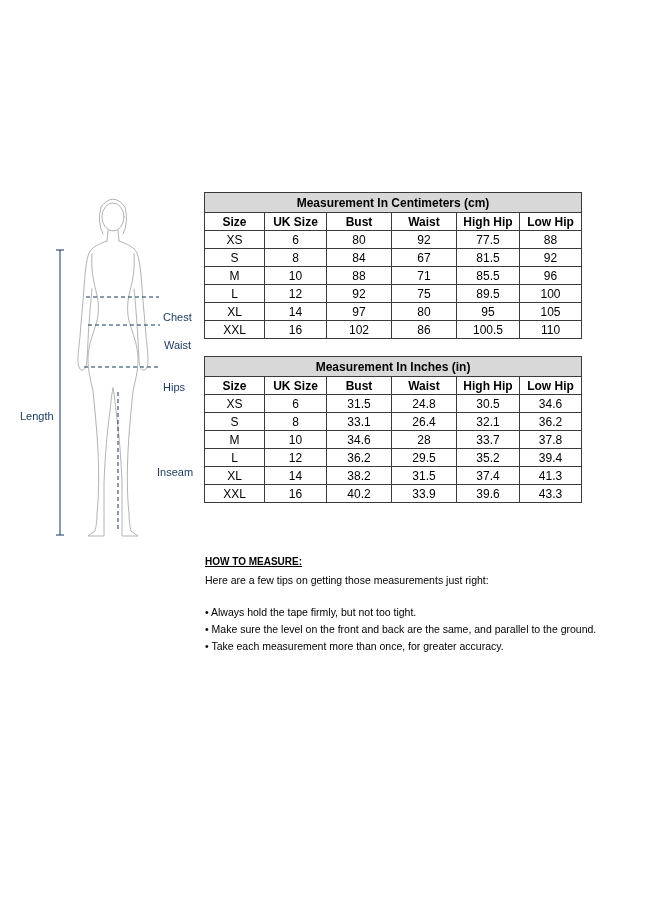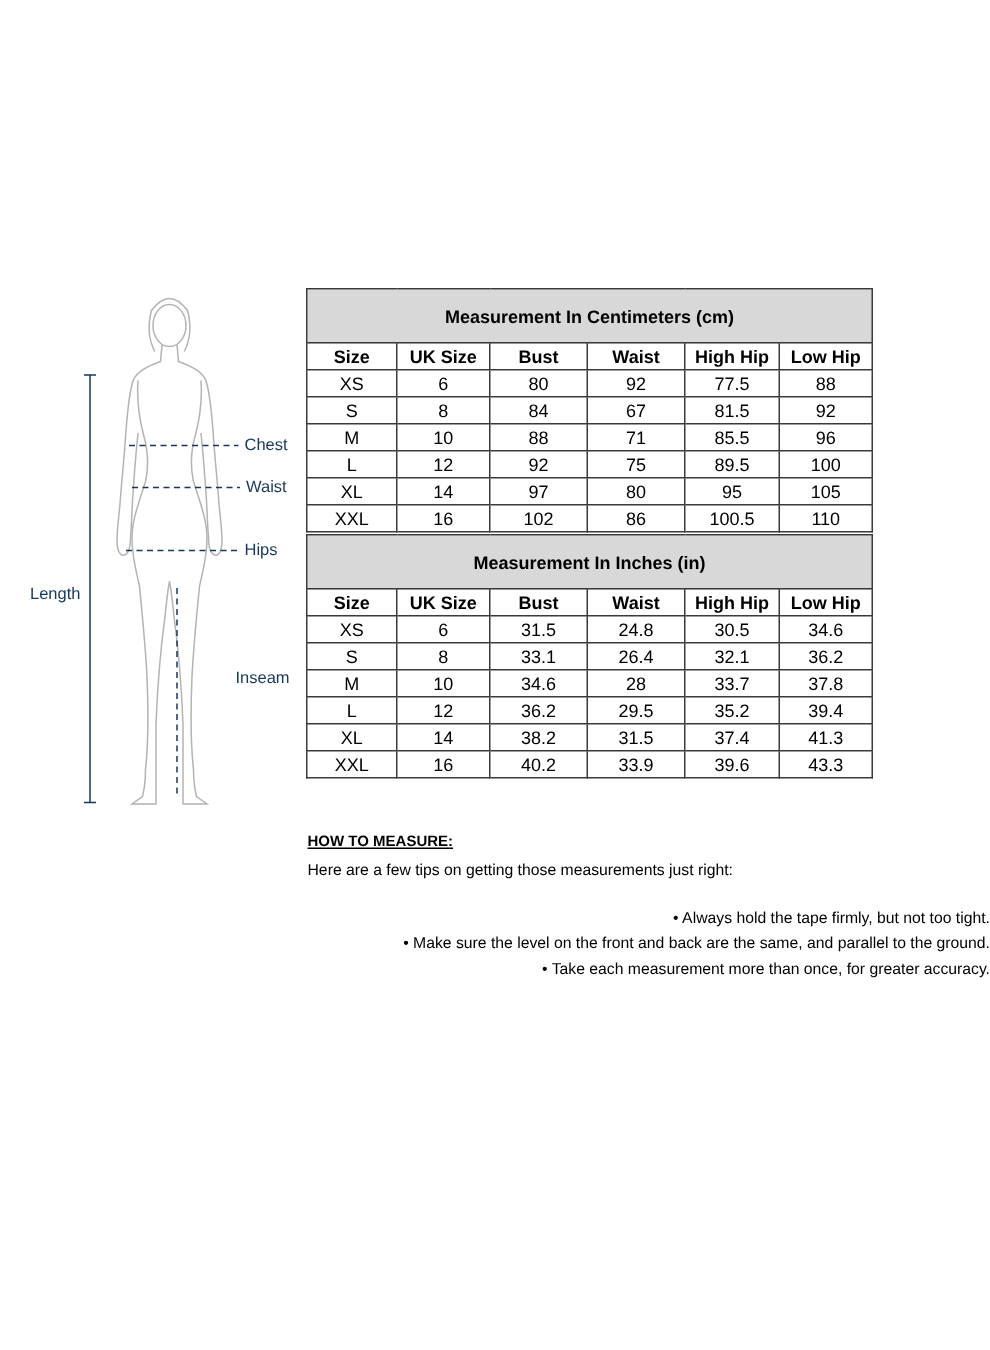--- a/index.html
+++ b/index.html
@@ -3,38 +3,38 @@
 <meta charset="utf-8">
 <style>
   * { margin:0; padding:0; box-sizing:border-box; }
   html, body { background:#ffffff; }
   body { font-family:"Liberation Sans", sans-serif; color:#000; }
 
   .page { position:relative; width:660px; height:900px; margin:0 auto; background:#fff; overflow:hidden; }
 
   
   .figure-wrap { position:absolute; left:0; top:188px; width:205px; height:365px; }
-  .fig-label { position:absolute; font-size:11px; color:var(--label-text,#17375e); white-space:nowrap; }
+  .fig-label { position:absolute; font-size:11px; color:var(--label-text,#17375e); white-space:nowrap;margin-top:20px; }
 
   
   .size-table { position:absolute; left:204px; width:377px; border-collapse:collapse; table-layout:fixed; background:#fff; }
   .size-table td, .size-table th {
     border:1px solid var(--table-border,#3a3a3a);
     font-size:12px; text-align:center; vertical-align:middle;
     height:18px; line-height:14px; padding:0 2px; font-weight:normal;
   }
   .size-table th { font-weight:bold; }
-  .size-table .tbl-title { background:var(--table-header-bg,#d8d8d8); font-weight:bold; height:36px; }
+  .size-table .tbl-title { background:var(--table-header-bg,#d8d8d8); font-weight:bold; height:20px; }
 
   
   .howto { position:absolute; left:205px; top:556px; width:455px; }
   .howto-heading { font-size:10px; font-weight:bold; text-decoration:underline; }
   .howto-intro { margin-top:7px; font-size:10.5px; }
   .tips { margin-top:18px; }
-  .tip-line { font-size:10.5px; line-height:17px; white-space:nowrap;text-align:right; }
+  .tip-line { font-size:10.5px; line-height:17px; white-space:nowrap; }
 </style>
 </head>
 <body>
 
 <div class="page">
 
   <div class="figure-wrap">
     <svg width="205" height="365" viewBox="0 0 205 365">
       <g stroke="#b3b3b3" fill="none" stroke-width="1" stroke-linecap="round">
         <ellipse cx="113" cy="29" rx="11" ry="14"></ellipse>

